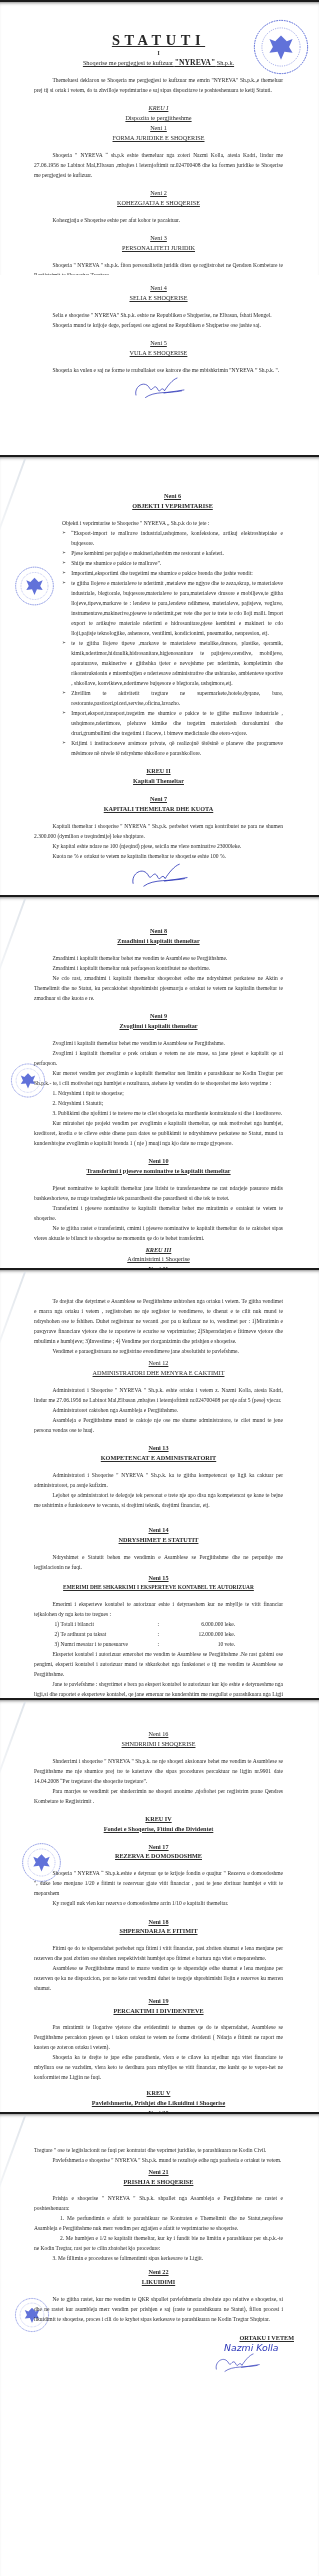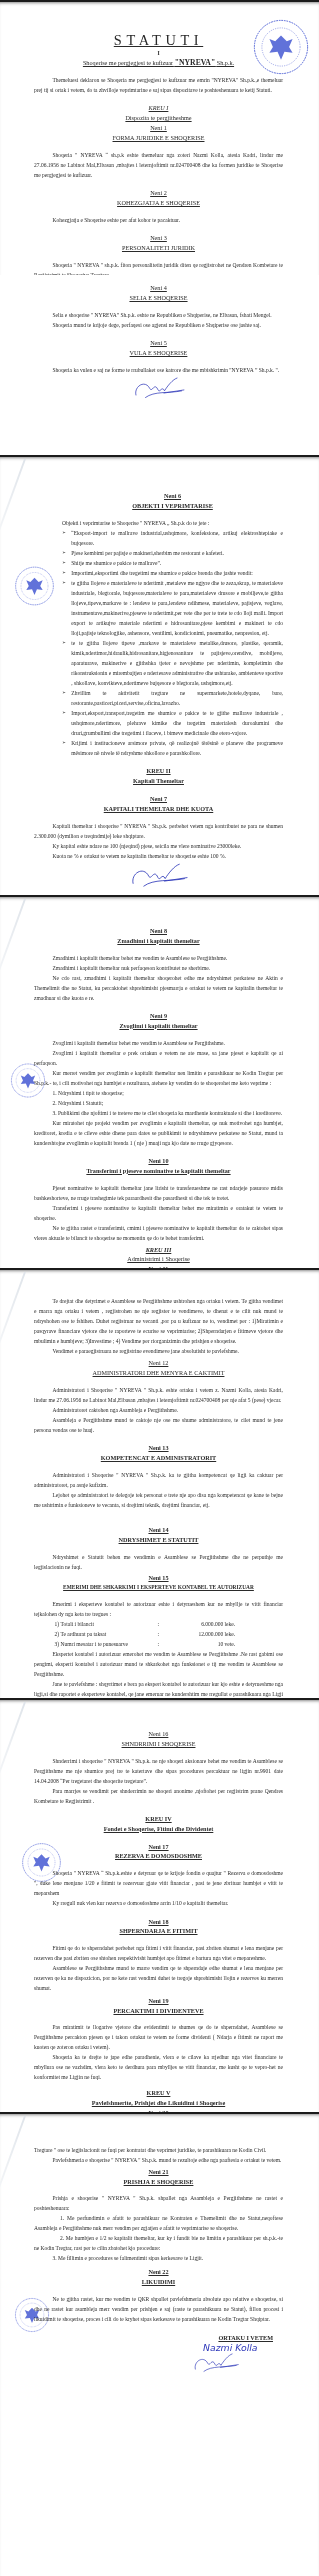--- a/index.html
+++ b/index.html
@@ -4,37 +4,37 @@
 <style>
   html, body { margin: 0; padding: 0; background: #ffffff; }
   body { width: 319px; font-family: "Liberation Serif", serif; color: #2a2a2a; }
   .page { position: relative; background: #fff; overflow: hidden; border-top: 2.1px solid #1b1b1b; box-shadow: inset 0 3.1px 3.1px -2.1px #888; }
   .page:first-child { border-top: 1.5px solid #333; }
   .page .fold { position: absolute; left: 0; top: 2.1px; width: 33px; height: 100%; pointer-events: none; }
   .page .fold::before { content: ""; position: absolute; left: 24px; top: 0; width: 1.5px; height: 113px; background: linear-gradient(#dfe4ea, #fff); transform: skewX(-20deg); transform-origin: top; }
   .inner { padding: 0 36px 0 34px; position: relative; }
   p { margin: 0; font-size: 5.5px; line-height: 10px; text-align: justify; }
   p.ind { text-indent: 18.5px; }
-  .title { text-align: center; font-size: 14.4px; letter-spacing: 4.6px; text-decoration: underline; margin-top: 30px; font-weight: normal; }
+  .title { text-align: center; font-size: 14.4px; letter-spacing: 4.6px; text-decoration: underline; margin-top: 30px; font-weight: bold; }
   .roman { text-align: center; font-size: 5.7px; font-weight: bold; margin: 1px 0 0; }
   .subtitle { text-align: center; font-size: 6.2px; text-decoration: underline; margin: 2.1px 0 8.2px; }
   .subtitle b { font-size: 7.7px; }
   .h { text-align: center; font-size: 6.2px; line-height: 9.8px; text-decoration: underline; margin: 0; }
   .h.kreu { font-style: italic; }
   .h.bold { font-weight: bold; }
   .hblock { margin: 8.2px 0 7.2px; }
   ul.bul { list-style: none; margin: 0; padding: 0 0 0 9.3px; }
   ul.bul li { position: relative; font-size: 5.5px; line-height: 10px; text-align: justify; padding-left: 9.3px; }
   ul.bul li::before { content: "➢"; position: absolute; left: 0; top: 0; font-family: "DejaVu Sans", sans-serif; font-size: 4.6px; }
   .num { padding-left: 18.5px; font-size: 5.5px; line-height: 10px; }
   .tbl { display: grid; grid-template-columns: 103px 15.5px 62px; padding-left: 20.6px; font-size: 5.5px; line-height: 10px; }
   .tbl span:nth-child(3n) { text-align: right; }
   .sig { display: block; margin: 2.1px auto 0; }
   .stamp { position: absolute; }
-  .signer { text-align: right; padding-right: 46px; }
+  .signer { text-align: right; padding-right: 25px; }
   .signer .role { font-weight: bold; text-decoration: underline; font-size: 6.2px; display: inline-block; margin-top: 10.3px; }
   .signer .name { font-family: "DejaVu Sans", sans-serif; color: #2b35b8; font-style: italic; font-size: 9.3px; display: block; margin-right: 15.5px; }
 </style>
 </head>
 <body>
 
 <svg width="0" height="0" style="position:absolute">
   <defs>
     <symbol id="seal" viewBox="0 0 100 100">
       <circle cx="50" cy="50" r="46" fill="none" stroke="#3a4fd0" stroke-width="1.5" stroke-dasharray="3 1.5"></circle>

